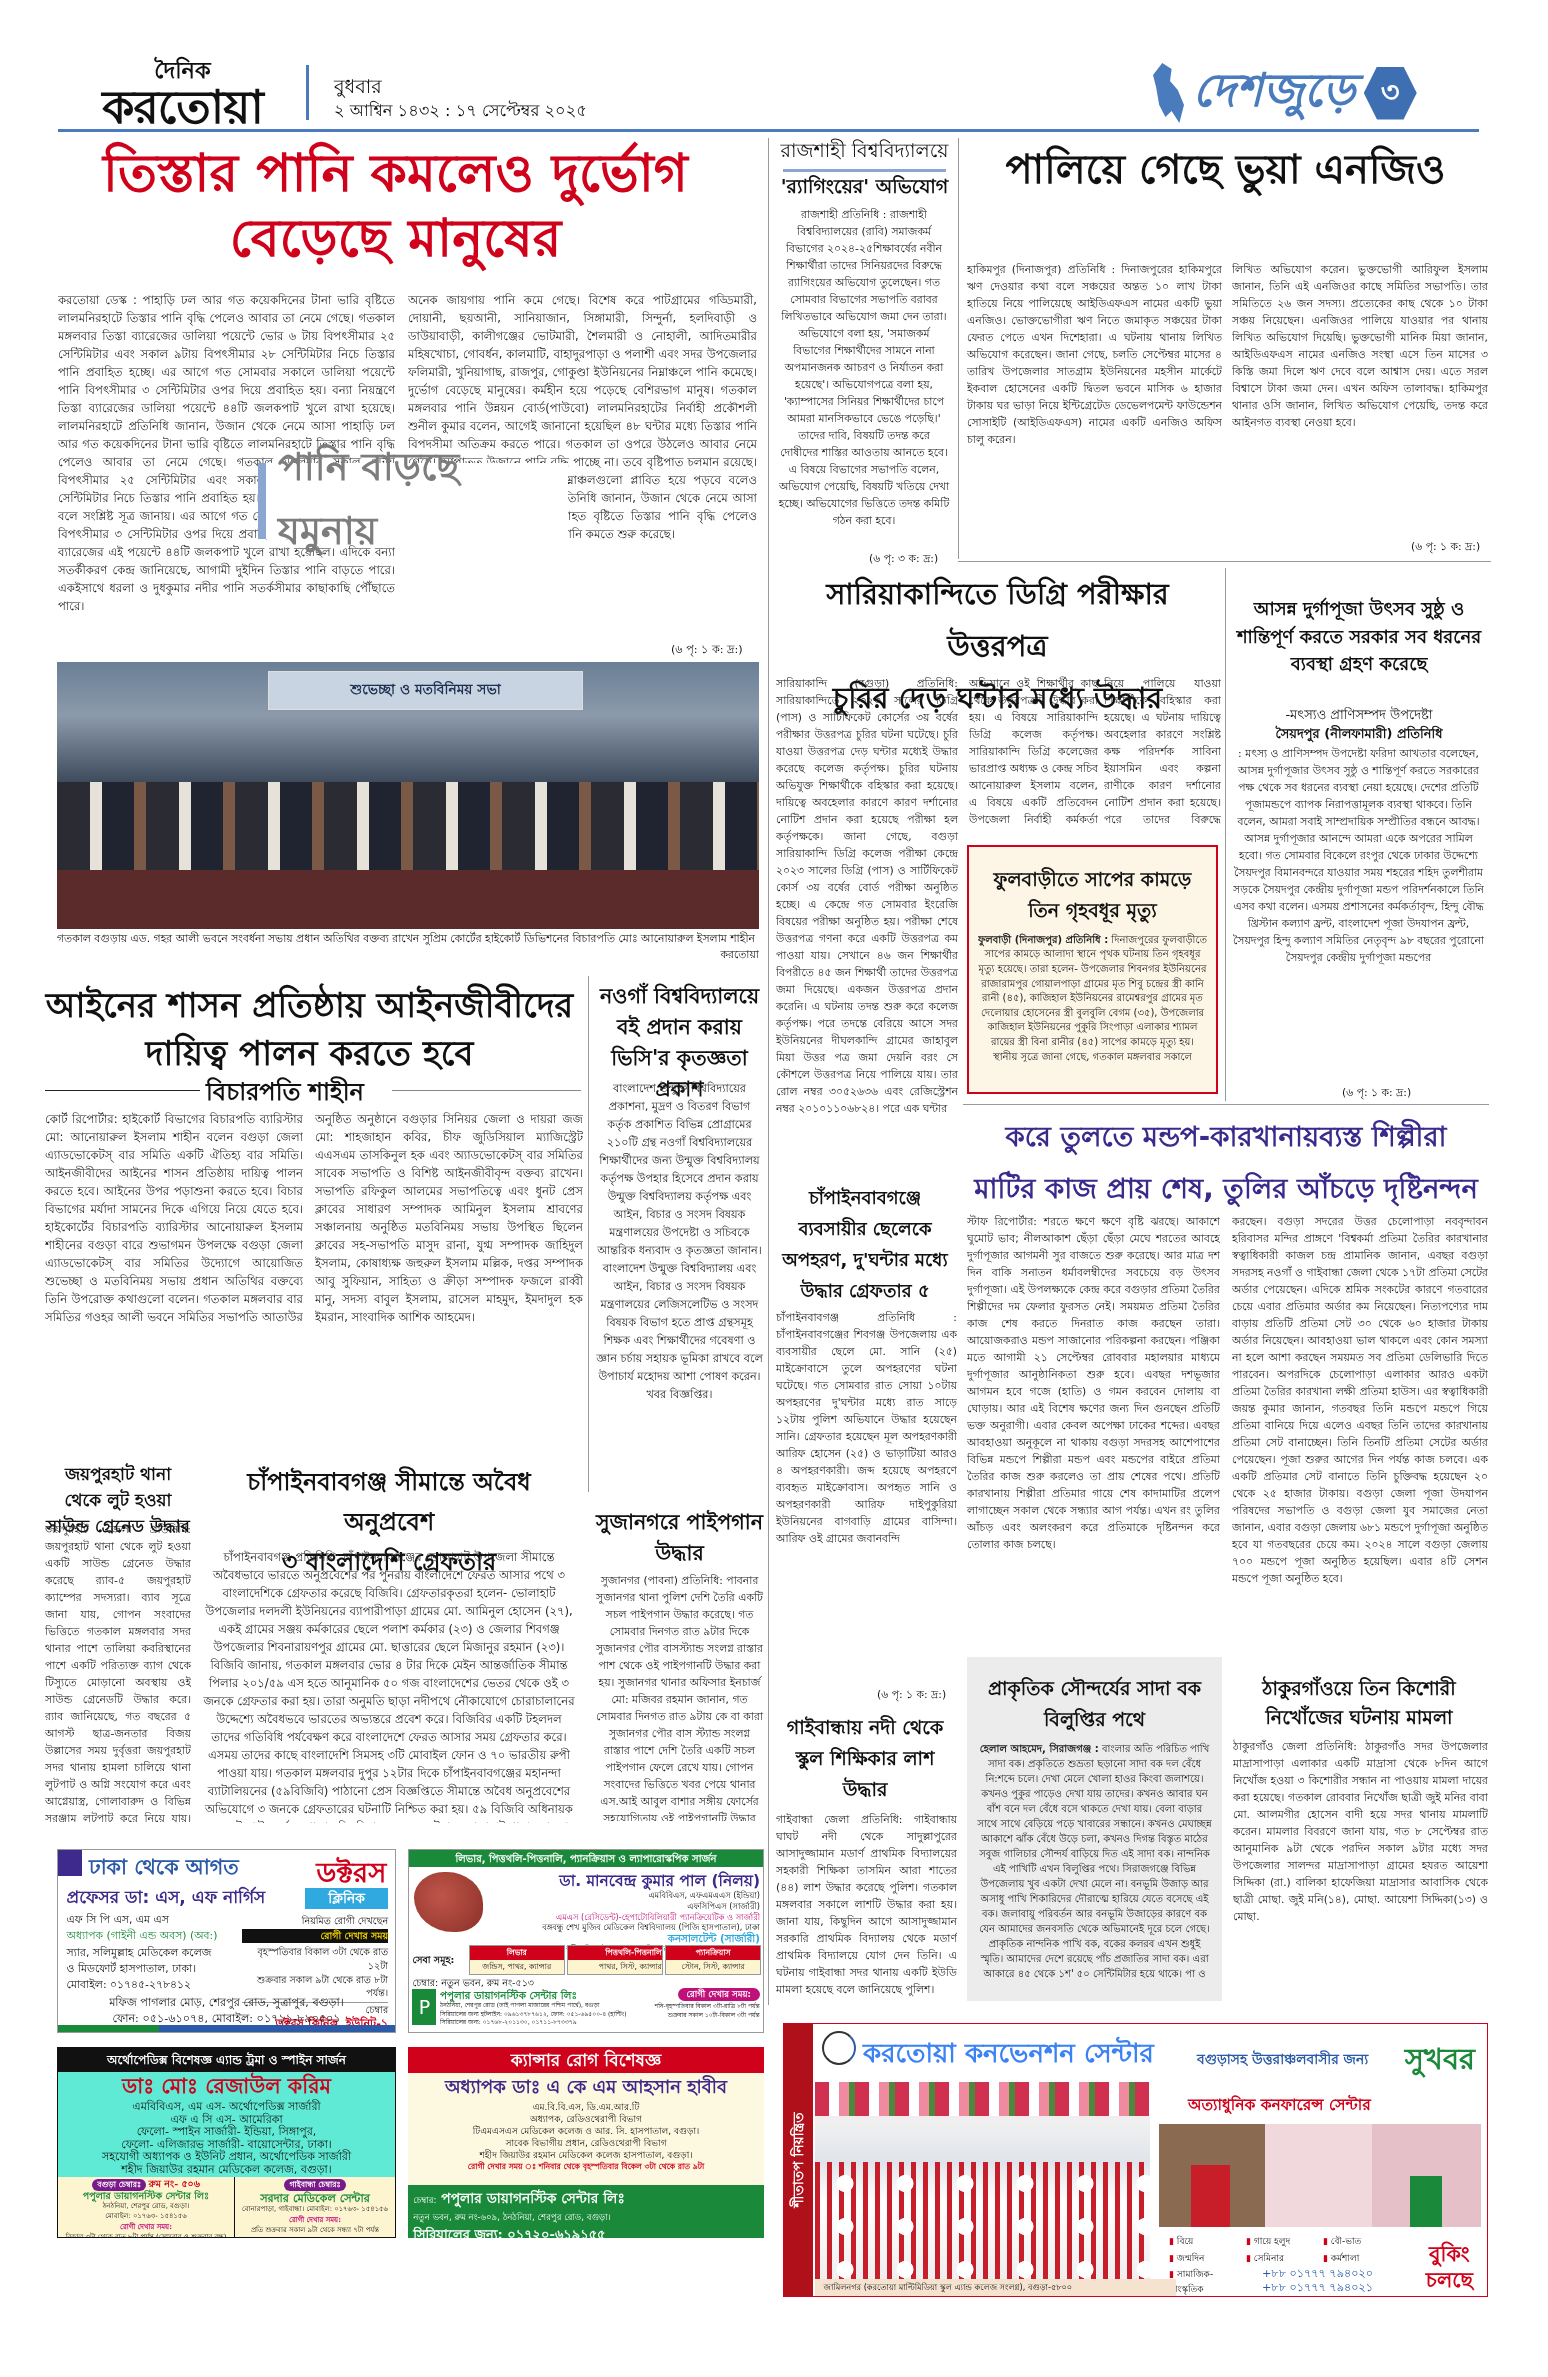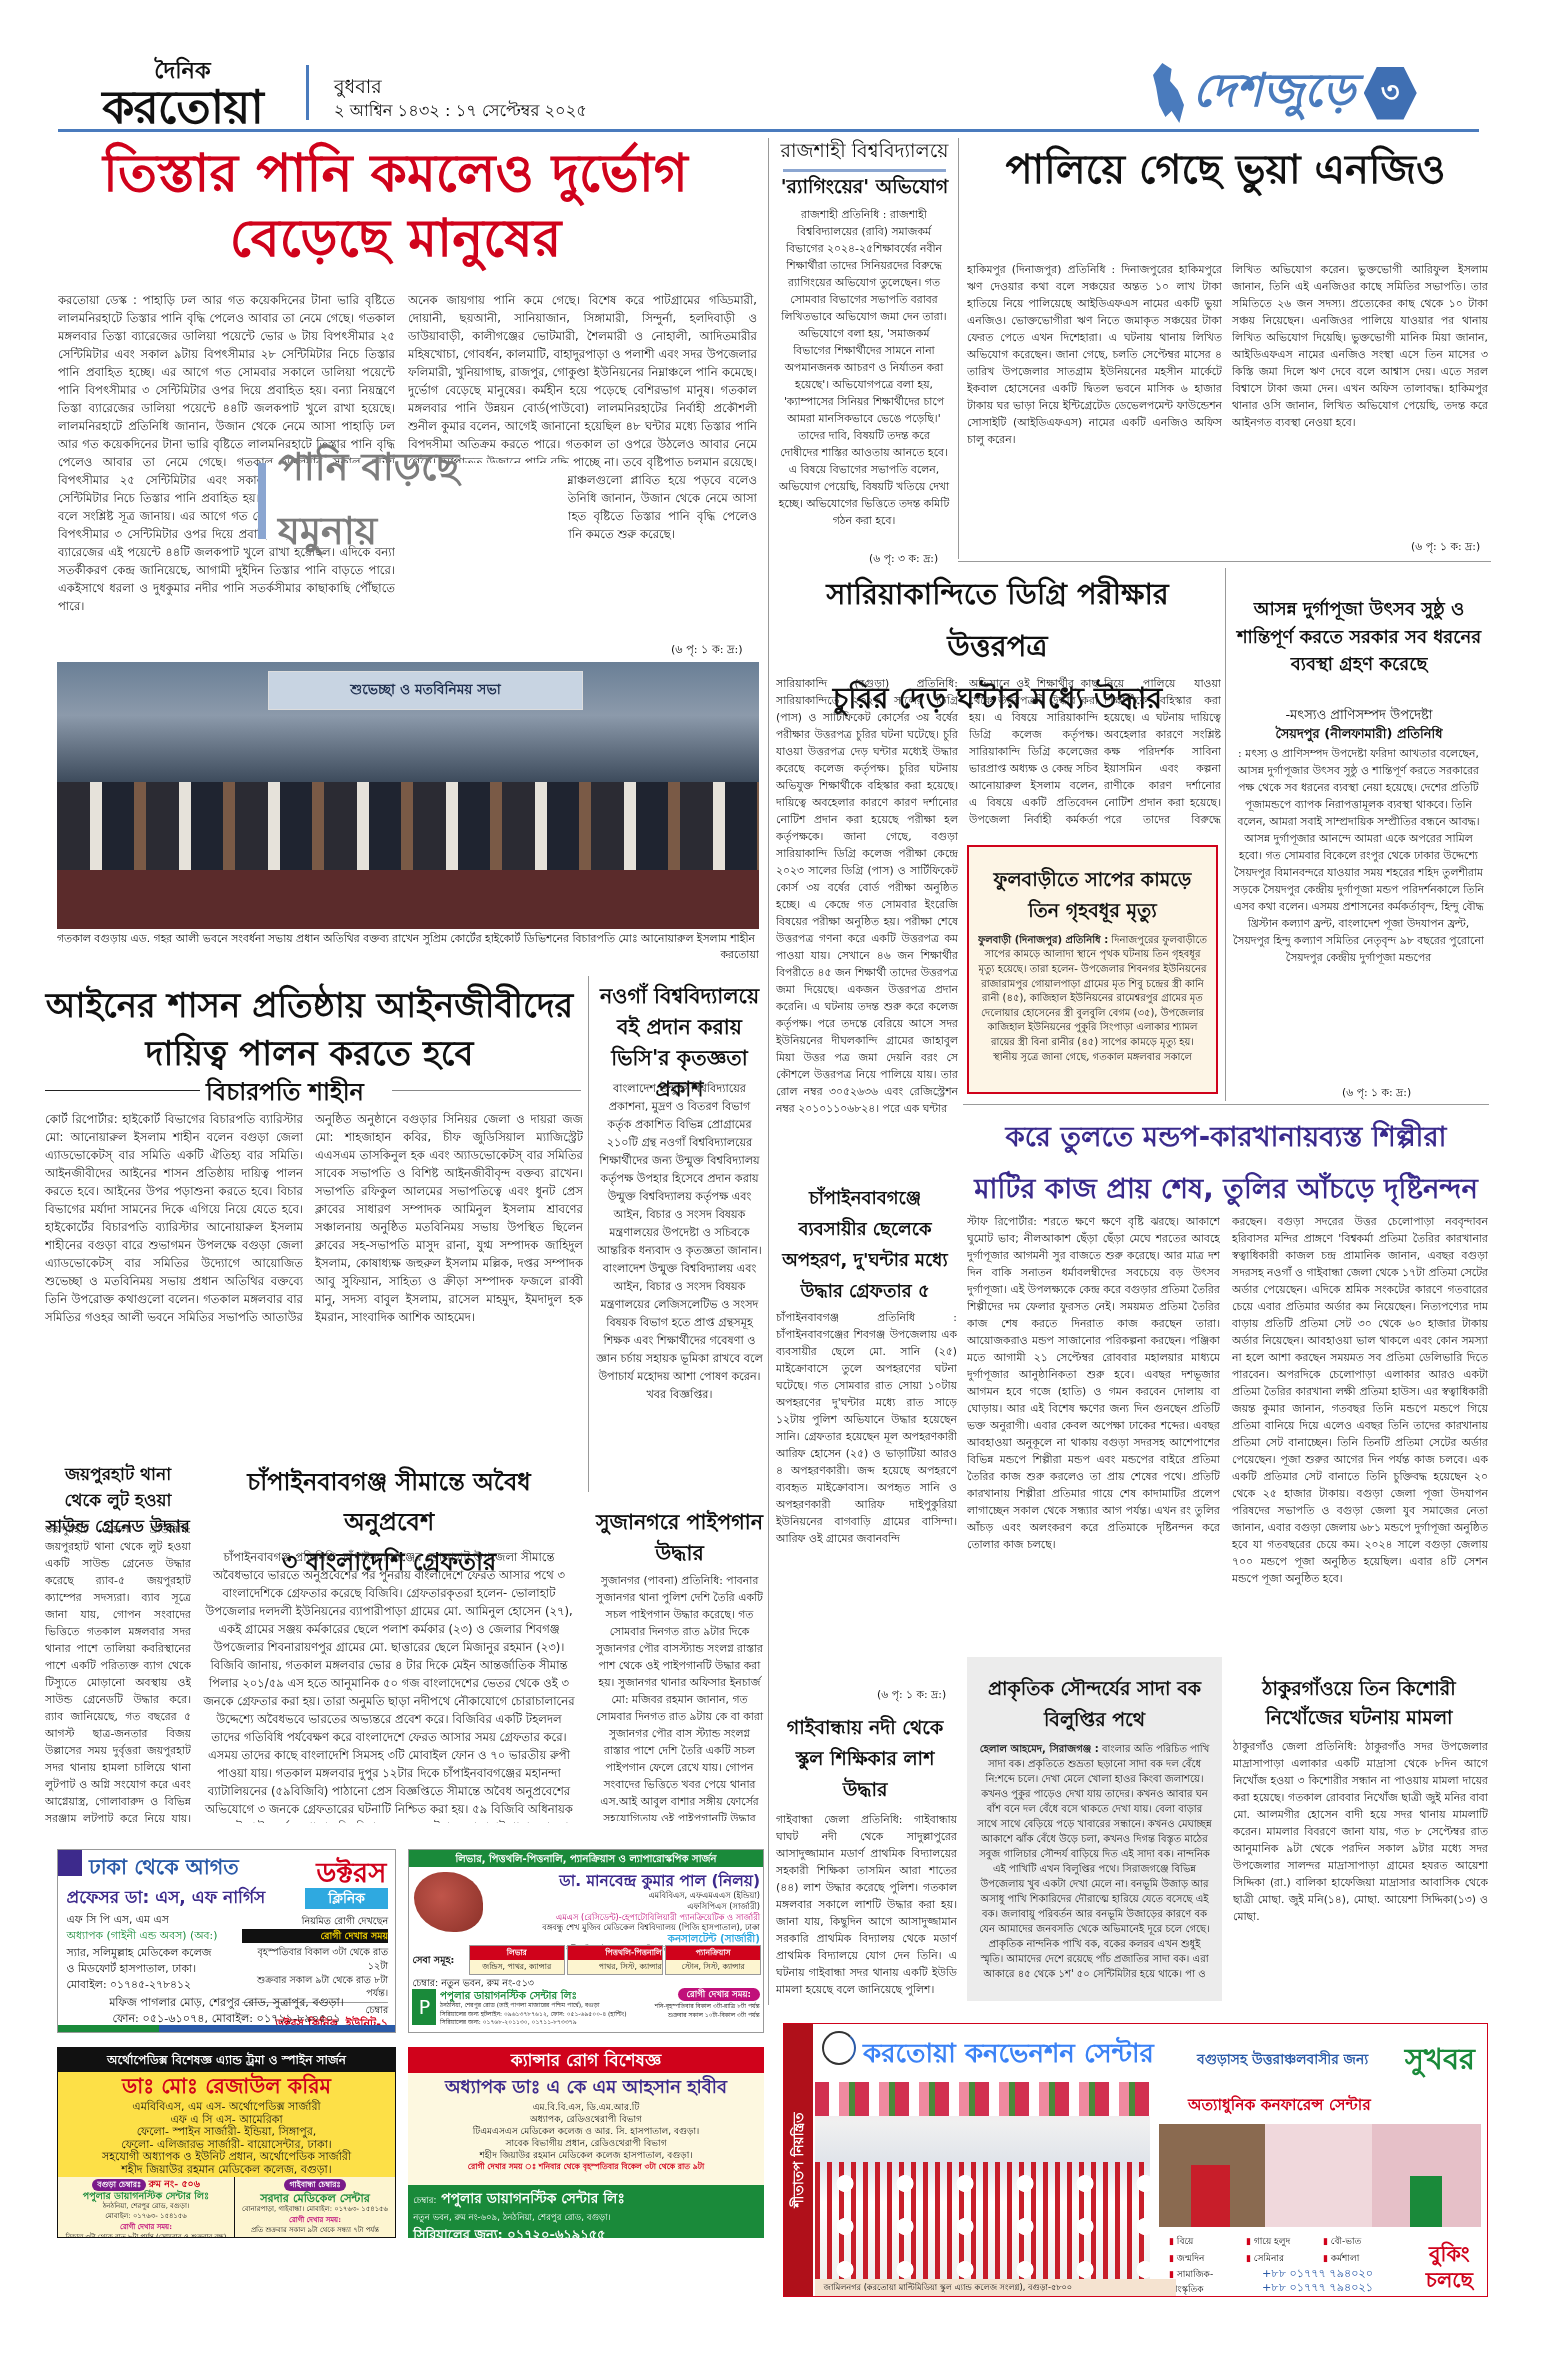--- a/index.html
+++ b/index.html
@@ -260,21 +260,21 @@
     <div>সিরিয়ালের জন্য হটলাইন: ০৯৬১৩৭৮৭৬১২, ফোন: ০৫১-৬৯৫০০-৪ (হান্টিং)</div>
     <div>সিরিয়ালের জন্য: ০১৭৬৮-২০১১৩০, ০১৭১১-৮৭৩৩৭৯</div>
   </div>
   <div style="position:absolute;right:3.4px;top:138px;width:117px;font-size:6px;line-height:9.5px;text-align:right">
     <span class="tag" style="background:#c0107a;font-size:8.6px">রোগী দেখার সময়:</span>
     <div>শনি-বৃহস্পতিবার বিকাল ৩টা-রাত্রি ৮টা পর্যন্ত</div>
     <div>শুক্রবার সকাল ১০টা-বিকাল ৩টা পর্যন্ত</div>
   </div>
 </aside>
 
-<aside class="ad" style="left:57px;top:2047px;width:339px;height:191px;border:1.7px solid #111;background:#fde047">
+<aside class="ad" style="left:57px;top:2047px;width:339px;height:191px;border:1.7px solid #111;background:#5eead4">
   <div style="background:#111;color:#fff;font-size:12px;font-weight:bold;text-align:center;line-height:24px">অর্থোপেডিক্স বিশেষজ্ঞ এ্যান্ড ট্রমা ও স্পাইন সার্জন</div>
   <div style="text-align:center;font-size:20.6px;font-weight:bold;color:#d0021b;line-height:29px">ডাঃ মোঃ রেজাউল করিম</div>
   <div id="rez-lines" style="text-align:center;font-size:11px;line-height:12.5px">
       <div>এমবিবিএস, এম এস- অর্থোপেডিক্স সার্জারী</div>
       <div>এফ এ সি এস- আমেরিকা</div>
       <div>ফেলো- স্পাইন সার্জারী- ইন্ডিয়া, সিঙ্গাপুর,</div>
       <div>ফেলো- এলিজারভ সার্জারী- বায়োসেন্টার, ঢাকা।</div>
       <div>সহযোগী অধ্যাপক ও ইউনিট প্রধান, অর্থোপেডিক সার্জারী</div>
       <div>শহীদ জিয়াউর রহমান মেডিকেল কলেজ, বগুড়া।</div>
     </div>

